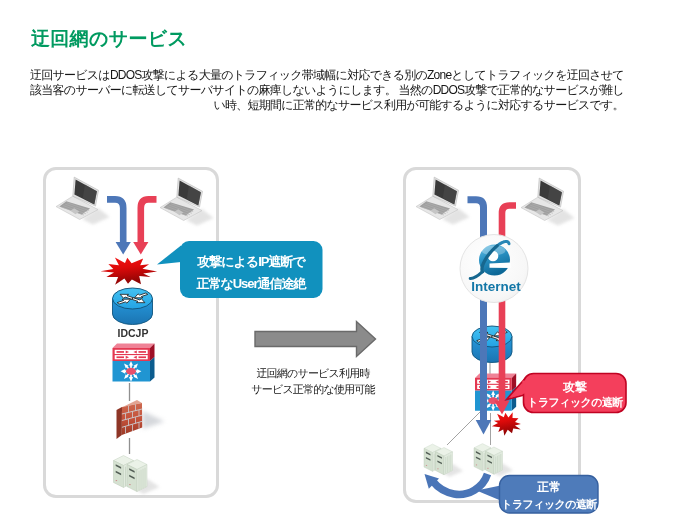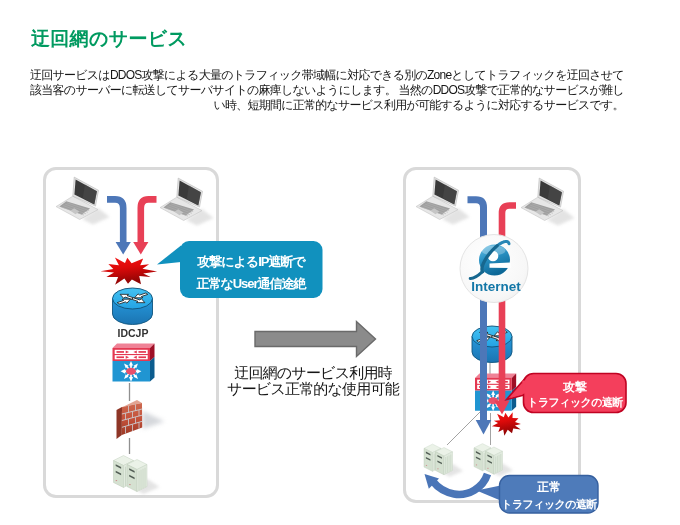--- a/index.html
+++ b/index.html
@@ -1,21 +1,21 @@
 <!DOCTYPE html>
 <html><head>
 <meta charset="utf-8">
 <style>
 html,body { margin:0; padding:0; background:#ffffff; }
 #stage { position:relative; width:680px; height:525px; overflow:hidden;
   font-family:"Liberation Sans",sans-serif;margin-top:14px; }
 .panel { position:absolute; border:3px solid #d9d9d9; border-radius:13px; background:#fff; }
 #t1 { position:absolute; left:31px; top:12px; font-size:19px; font-weight:bold; color:#009a60; letter-spacing:0.3px; }
 #p1 { position:absolute; left:30px; top:54px; font-size:12px; line-height:15px; color:#161616; letter-spacing:-0.75px; white-space:nowrap;text-align:right; }
-#mid { position:absolute; left:193px; top:351px; width:240px; text-align:center; font-size:15px; line-height:16px; color:#161616; letter-spacing:-0.8px; }
+#mid { position:absolute; left:193px; top:351px; width:240px; text-align:center; font-size:11px; line-height:16px; color:#161616; letter-spacing:-0.8px; }
 </style>
 </head>
 <body>
 <div id="stage">
 <div id="t1">迂回網のサービス</div>
 <div id="p1">迂回サービスはDDOS攻撃による大量のトラフィック帯域幅に対応できる別のZoneとしてトラフィックを迂回させて<br>該当客のサーバーに転送してサーバサイトの麻痺しないようにします。 当然のDDOS攻撃で正常的なサービスが難し<br>い時、短期間に正常的なサービス利用が可能するように対応するサービスです。</div>
 <div class="panel" style="left:43px; top:153px; width:170px; height:325px;"></div>
 <div class="panel" style="left:403px; top:153px; width:172px; height:330px;"></div>
 <div id="mid">迂回網のサービス利用時<br>サービス正常的な使用可能</div>
 <svg width="680" height="525" viewBox="0 0 680 525" style="position:absolute;left:0;top:0;">

